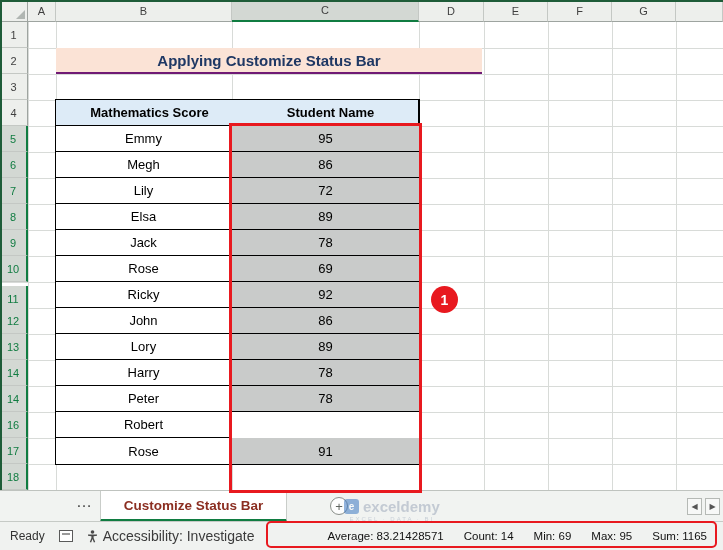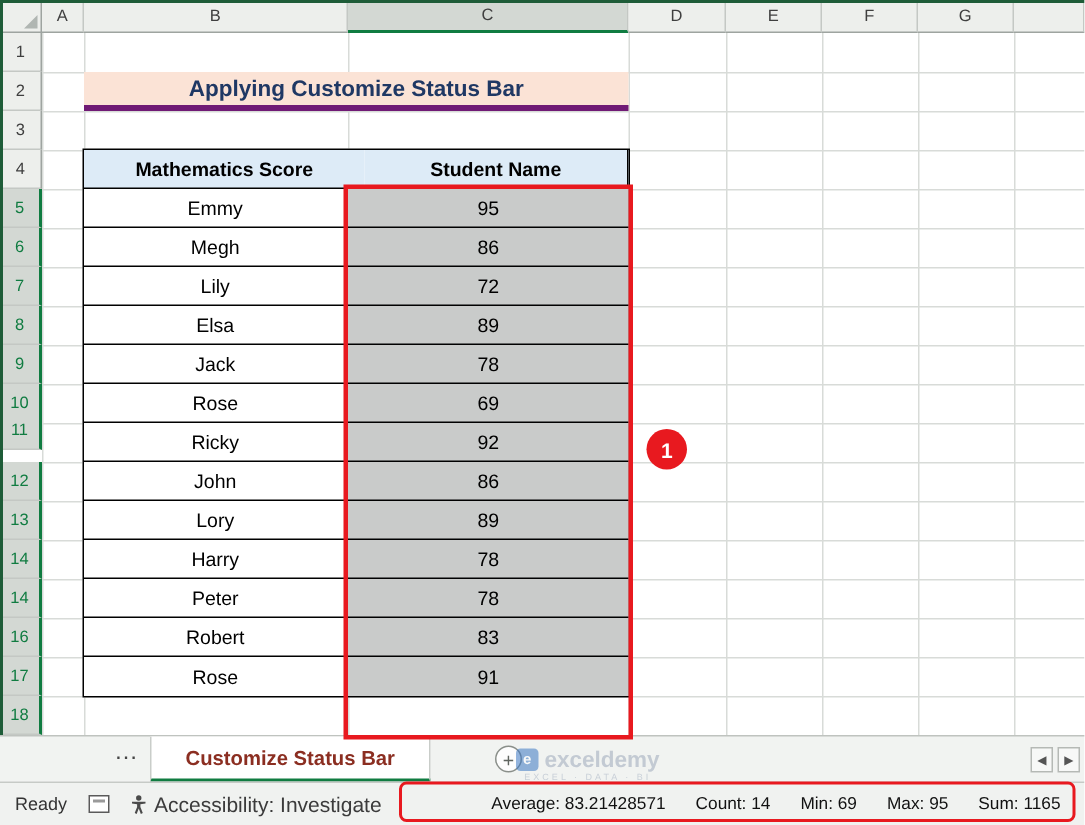--- a/index.html
+++ b/index.html
@@ -21,22 +21,22 @@
             border-right:1px solid #C4C8C4; border-bottom:1px solid #9EA4A0;
             display:flex; align-items:center; justify-content:center; z-index:2; }
   .col-header.selected { background:#D3D8D3; border-bottom:2px solid var(--accent-green,#107C41); }
 
   .row-header { position:absolute; left:0; width:28px; height:26px; background:#EDEFEC; color:#3F3F3F; font-size:11px;
             border-bottom:1px solid #C4C8C4; border-right:1px solid #9EA4A0;
             display:flex; align-items:center; justify-content:center; z-index:2; }
   .row-header.selected { background:#D3D8D3; color:var(--accent-green,#107C41);
             border-right:2px solid var(--accent-green,#107C41); }
 
-  .title-cell { position:absolute; left:56px; top:48px; width:363px; height:26px;
-            background:var(--title-bg,#FBE3D6); border-bottom:4px solid #701a75;
+  .title-cell { position:absolute; left:56px; top:48px; width:426px; height:26px;
+            background:var(--title-bg,#FBE3D6); border-bottom:2px solid #701a75;
             color:var(--title-text,#1F3864); font-weight:bold; font-size:15px;
             display:flex; align-items:center; justify-content:center; z-index:1; }
 
   .table { position:absolute; left:55px; top:99px; width:365px; border:1px solid #000; background:#fff; z-index:1; }
   .trow { display:flex; height:26px; }
   .cell { display:flex; align-items:center; justify-content:center; font-size:13px; color:#000;
           border-bottom:1px solid #000; }
   #table-rows .trow:last-child .cell { border-bottom:none; }
   .c1 { width:176px; border-right:1px solid #000; }
   .c2 { width:187px; }
@@ -142,21 +142,21 @@
         <div class="row-header" style="top: 22px;">1</div>
         <div class="row-header" style="top: 48px;">2</div>
         <div class="row-header" style="top: 74px;">3</div>
         <div class="row-header" style="top: 100px;">4</div>
         <div class="row-header selected" style="top: 126px;">5</div>
         <div class="row-header selected" style="top: 152px;">6</div>
         <div class="row-header selected" style="top: 178px;">7</div>
         <div class="row-header selected" style="top: 204px;">8</div>
         <div class="row-header selected" style="top: 230px;">9</div>
         <div class="row-header selected" style="top: 256px;">10</div>
-        <div class="row-header selected" style="top: 274px;">11</div>
+        <div class="row-header selected" style="top: 286px;">11</div>
         <div class="row-header selected" style="top: 308px;">12</div>
         <div class="row-header selected" style="top: 334px; text-align: right;">13</div>
         <div class="row-header selected" style="top: 360px;">14</div>
         <div class="row-header selected" style="top: 386px;">14</div>
         <div class="row-header selected" style="top: 412px;">16</div>
         <div class="row-header selected" style="top: 438px;">17</div>
         <div class="row-header selected" style="top: 464px;">18</div>
       </div>
 
     <div class="title-cell">Applying Customize Status Bar</div>
@@ -206,21 +206,20 @@
           <div class="trow">
             <div class="cell c1 td-name">Harry</div>
             <div class="cell c2 td-score">78</div>
           </div>
           <div class="trow">
             <div class="cell c1 td-name">Peter</div>
             <div class="cell c2 td-score">78</div>
           </div>
           <div class="trow">
             <div class="cell c1 td-name">Robert</div>
-            <div class="cell c2 td-score">83</div>
           </div>
           <div class="trow">
             <div class="cell c1 td-name">Rose</div>
             <div class="cell c2 td-score">91</div>
           </div>
         </div>
     </div>
 
     <div class="sel-border"></div>
     <div class="badge">1</div>

